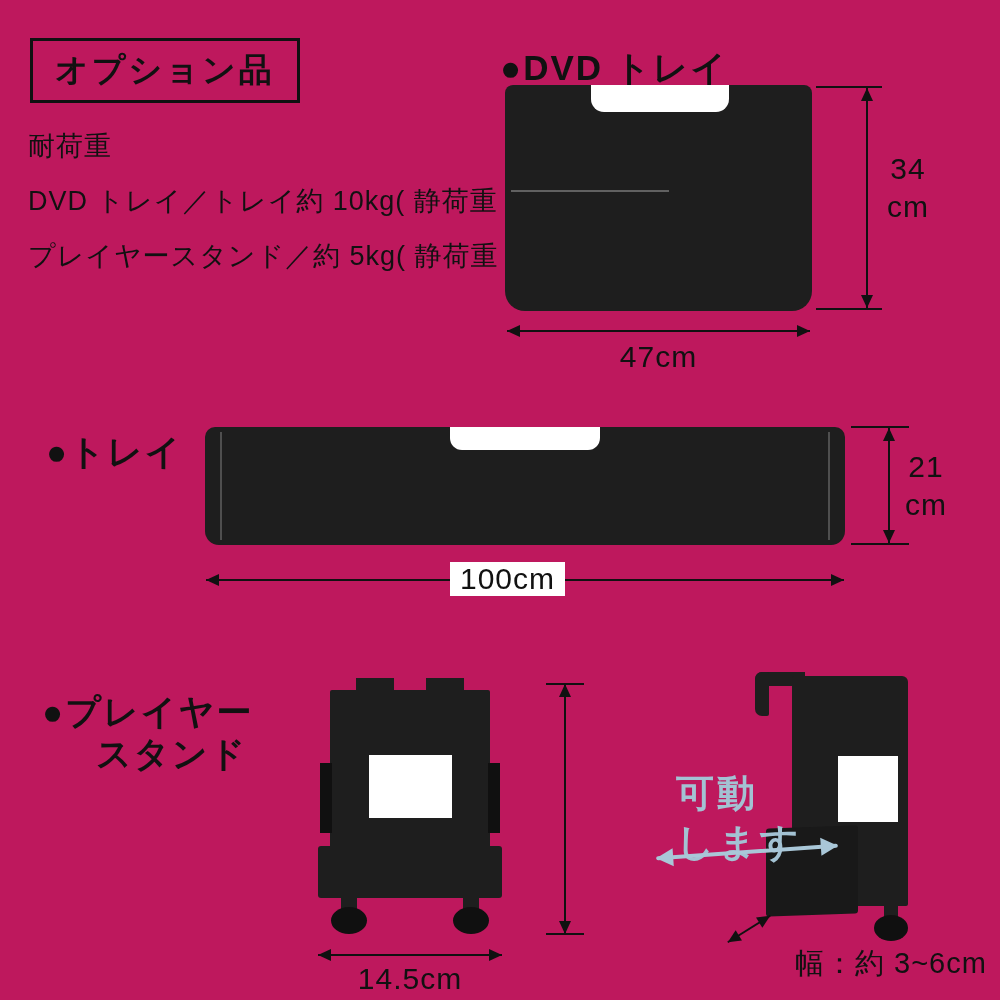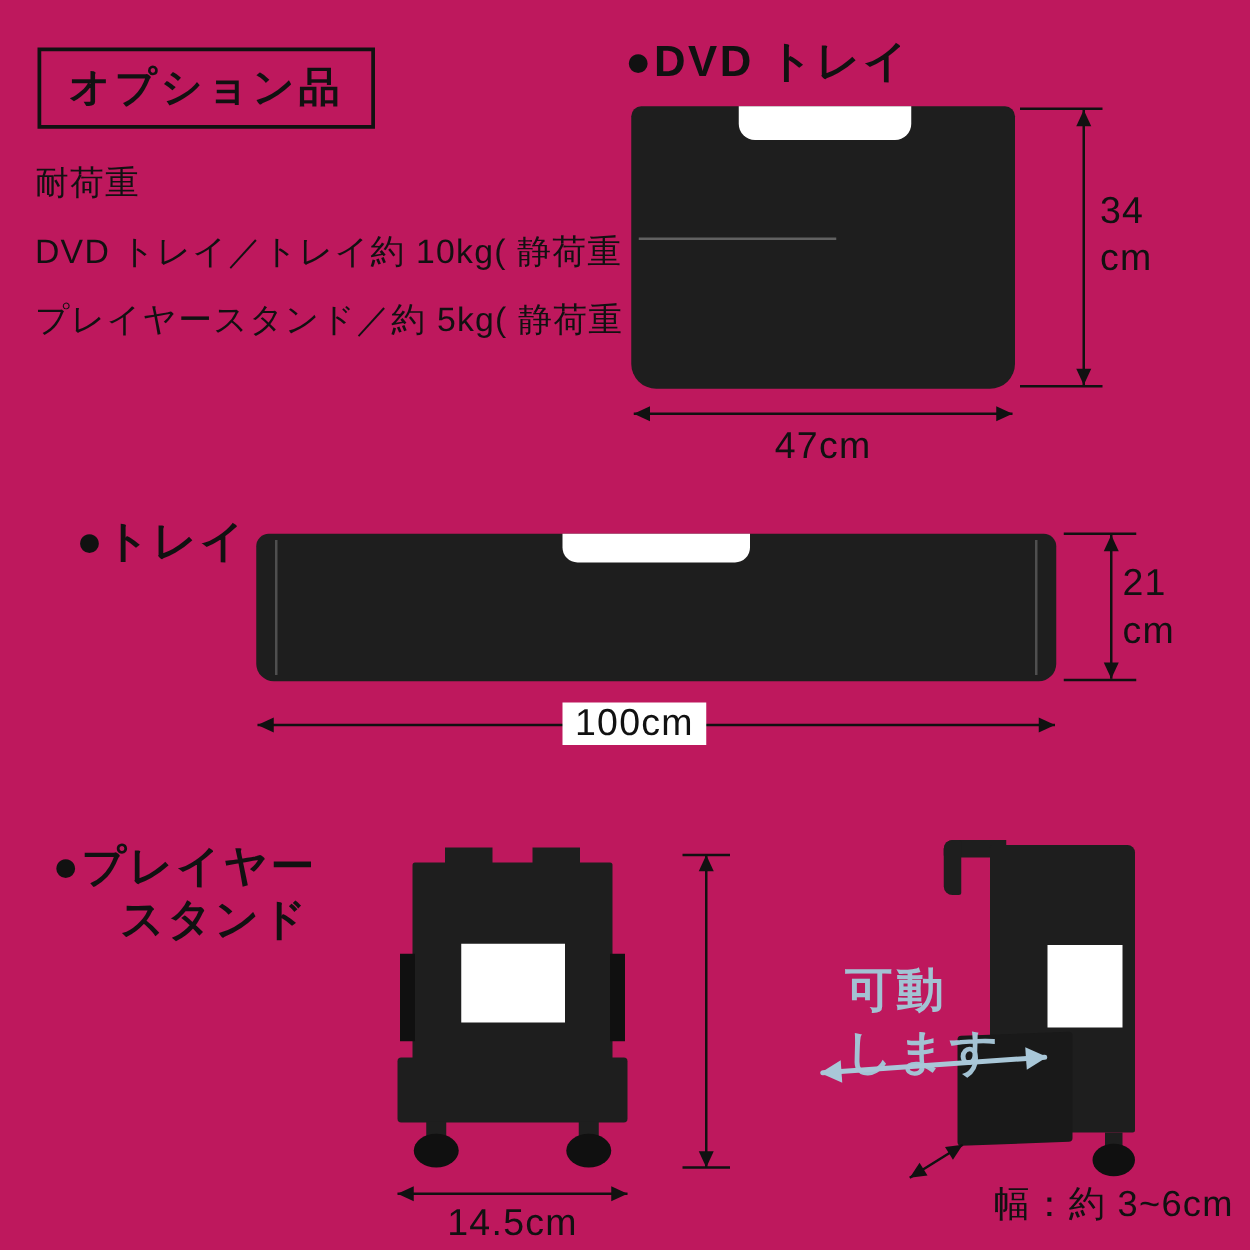--- a/index.html
+++ b/index.html
@@ -7,25 +7,25 @@
   body { font-family:"Liberation Sans","DejaVu Sans",sans-serif; color:#111; }
   .canvas { position:relative; width:1000px; height:1000px; background:#be185d; overflow:hidden; }
 
   .abs { position:absolute; }
   .shape { position:absolute; background:#1e1e1e; }
   .white { background:#fff; }
   .dark { background:#101010; }
 
   .option-box { position:absolute; border:3px solid #111; padding:7px 22px; font-size:33px; font-weight:600; letter-spacing:3px; }
   .body-text { position:absolute; font-size:27px; letter-spacing:1px; }
-  .section-title { position:absolute; font-size:35px; font-weight:600; letter-spacing:2px; }
+  .section-title { position:absolute; font-size:35px; font-weight:600; letter-spacing:2px;margin-top:19px; }
 
   .dim { position:absolute; font-size:30px; color:#111; letter-spacing:1px; }
   .dim.center { text-align:center; }
-  .dim .line { display:block; line-height:1.25; }
+  .dim .line { display:block; text-align:center; line-height:1.25; }
 
   .capline { position:absolute; height:2px; background:#111; }
 
   .arrow-h { position:absolute; height:2px; background:#111; }
   .arrow-h::before,.arrow-h::after { content:""; position:absolute; top:50%; width:0; height:0; }
   .arrow-h::before { left:0; transform:translateY(-50%); border-top:6px solid transparent; border-bottom:6px solid transparent; border-right:13px solid #111; }
   .arrow-h::after  { right:0; transform:translateY(-50%); border-top:6px solid transparent; border-bottom:6px solid transparent; border-left:13px solid #111; }
 
   .arrow-v { position:absolute; width:2px; background:#111; }
   .arrow-v::before,.arrow-v::after { content:""; position:absolute; left:50%; width:0; height:0; }
@@ -61,21 +61,21 @@
   <div class="capline" style="left:816px;top:86px;width:66px;"></div>
   <div class="capline" style="left:816px;top:308px;width:66px;"></div>
   <div class="arrow-v" style="left:866px;top:88px;height:220px;"></div>
   <div class="dim" style="left:880px;top:150px;width:56px;">
     <span class="line">34</span>
     <span class="line">cm</span>
   </div>
   <div class="arrow-h" style="left:507px;top:330px;width:303px;"></div>
   <div class="dim center" style="left:505px;top:340px;width:307px;">47cm</div>
 
-  <div class="section-title" style="left:61px;top:410px;">●トレイ</div>
+  <div class="section-title" style="left:46px;top:410px;">●トレイ</div>
 
   <div class="shape" style="left:205px;top:427px;width:640px;height:118px;border-radius:10px 10px 14px 14px;">
     <div class="white" style="position:absolute;left:245px;top:0;width:150px;height:23px;border-radius:0 0 12px 12px;"></div>
     <div style="position:absolute;left:15px;top:5px;width:2px;height:108px;background:rgba(255,255,255,0.22);"></div>
     <div style="position:absolute;right:15px;top:5px;width:2px;height:108px;background:rgba(255,255,255,0.22);"></div>
   </div>
 
   <div class="capline" style="left:851px;top:426px;width:58px;"></div>
   <div class="capline" style="left:851px;top:543px;width:58px;"></div>
   <div class="arrow-v" style="left:888px;top:428px;height:115px;"></div>

